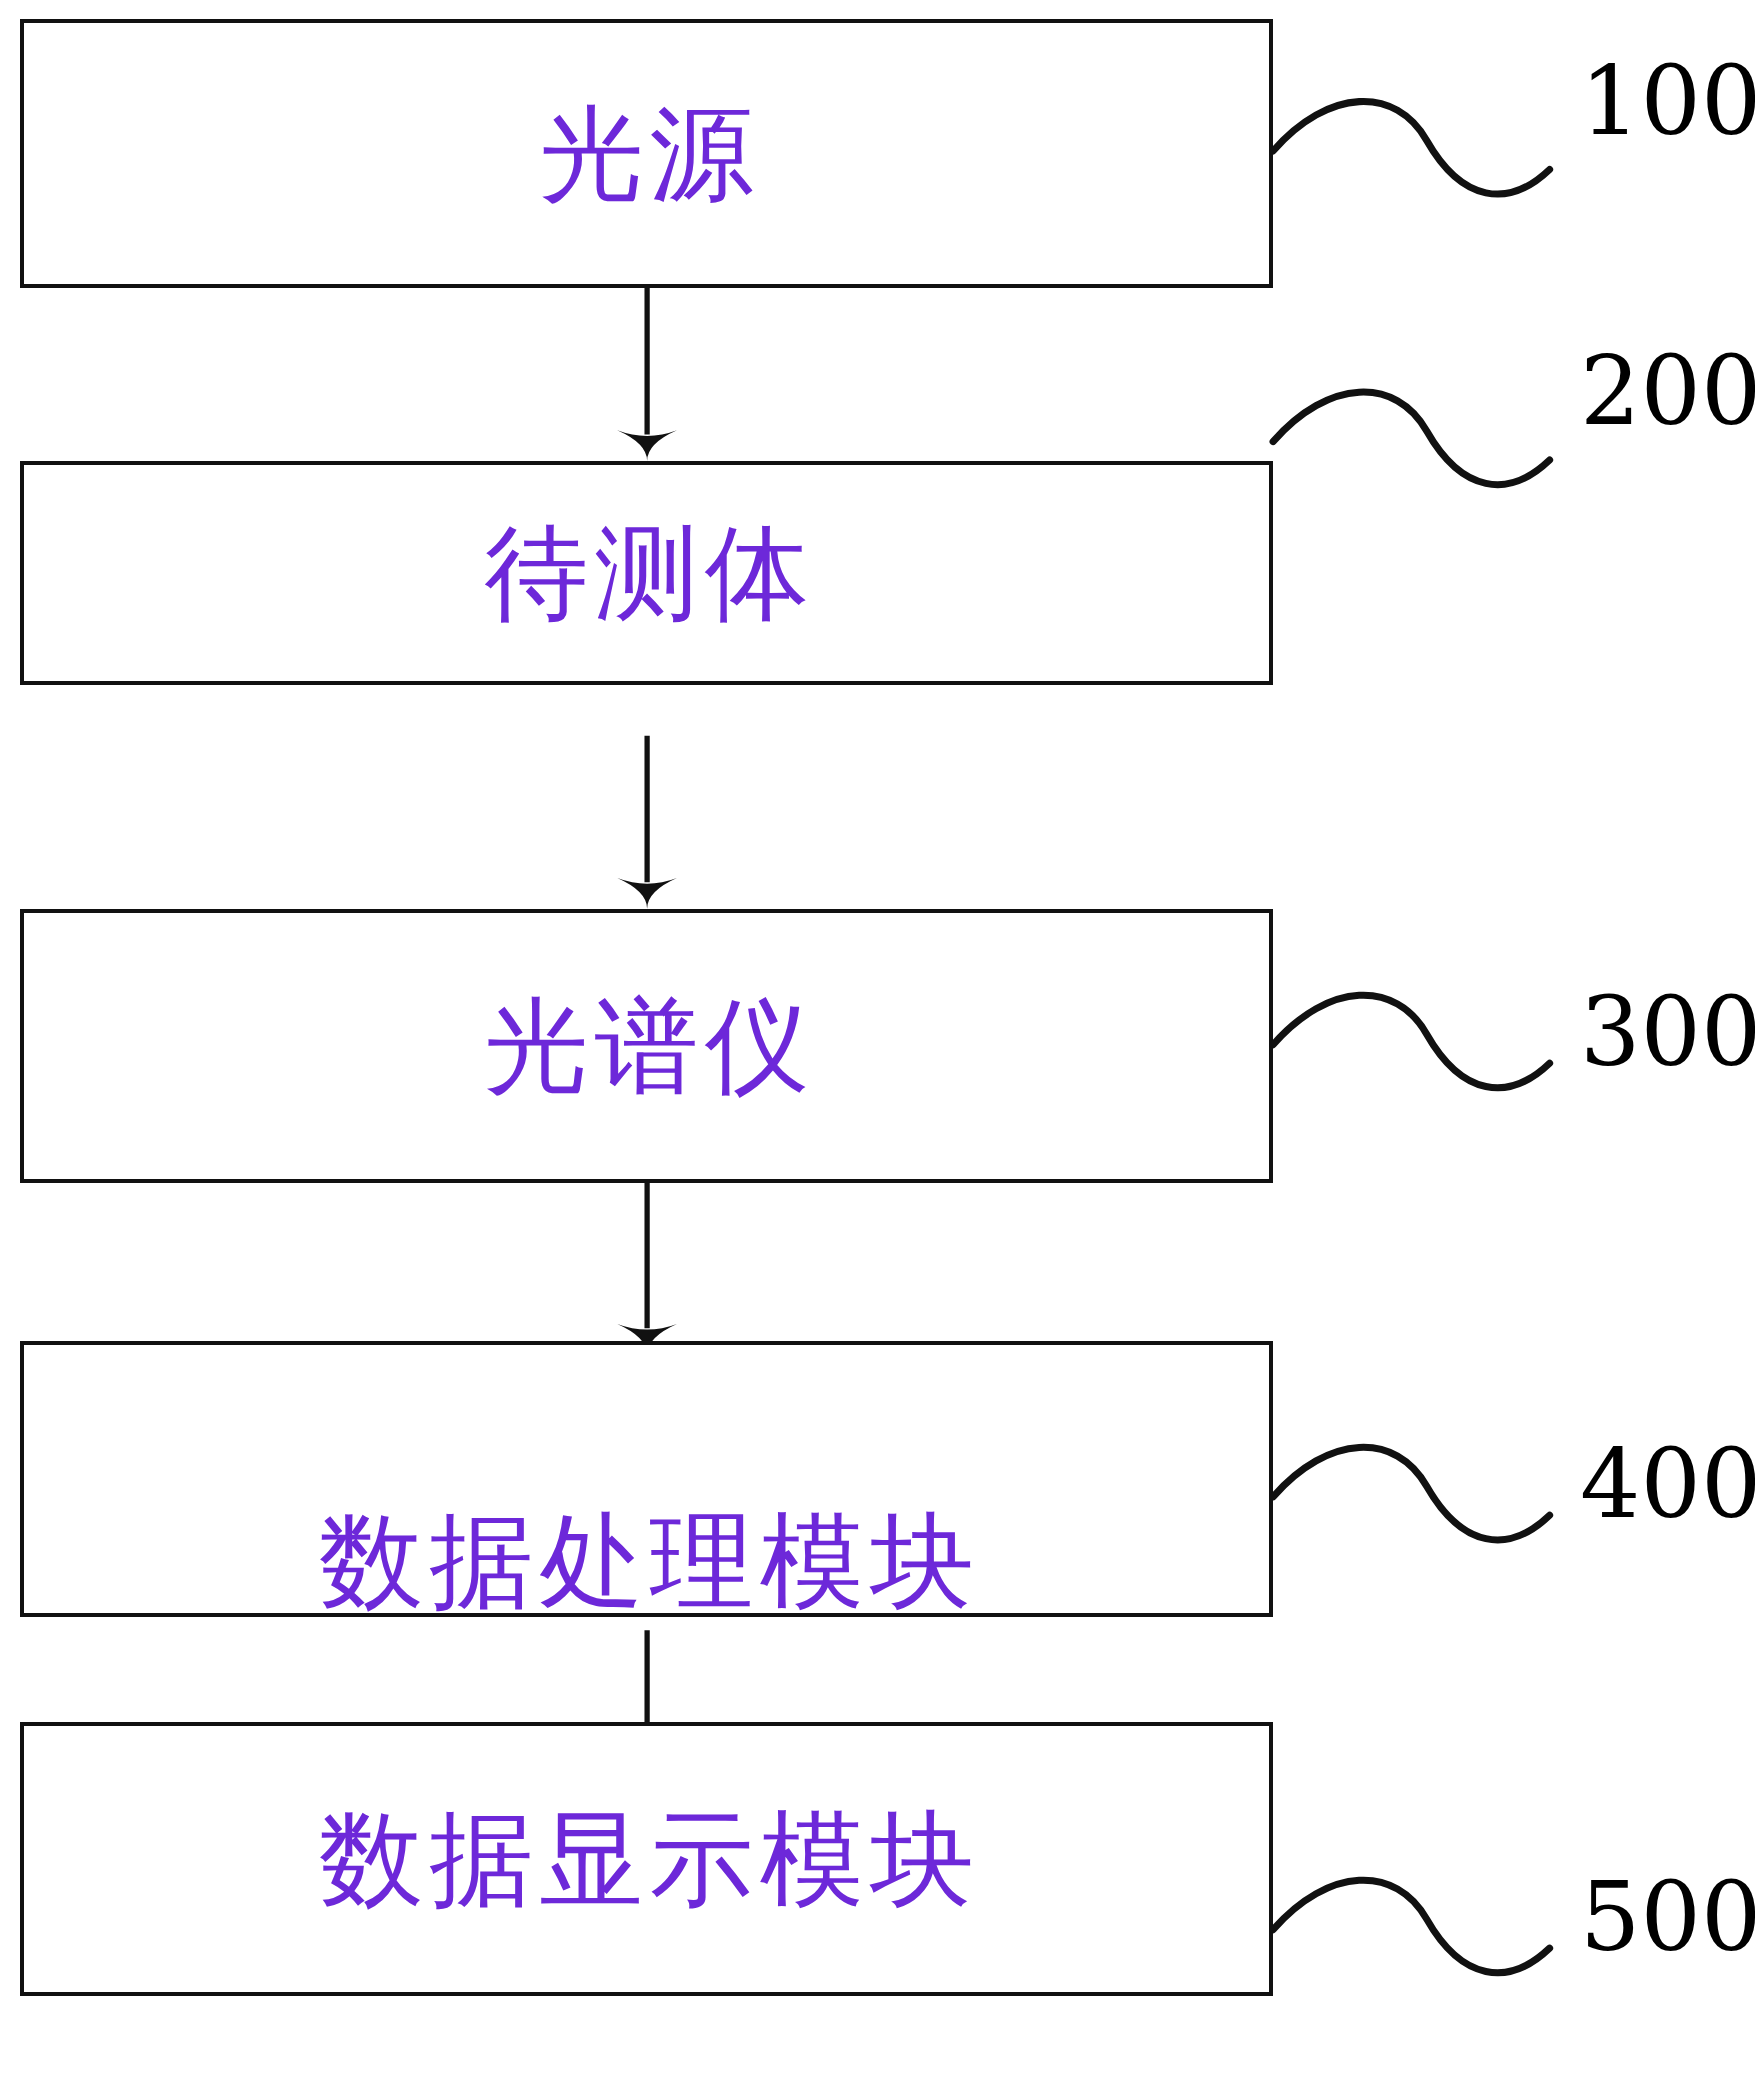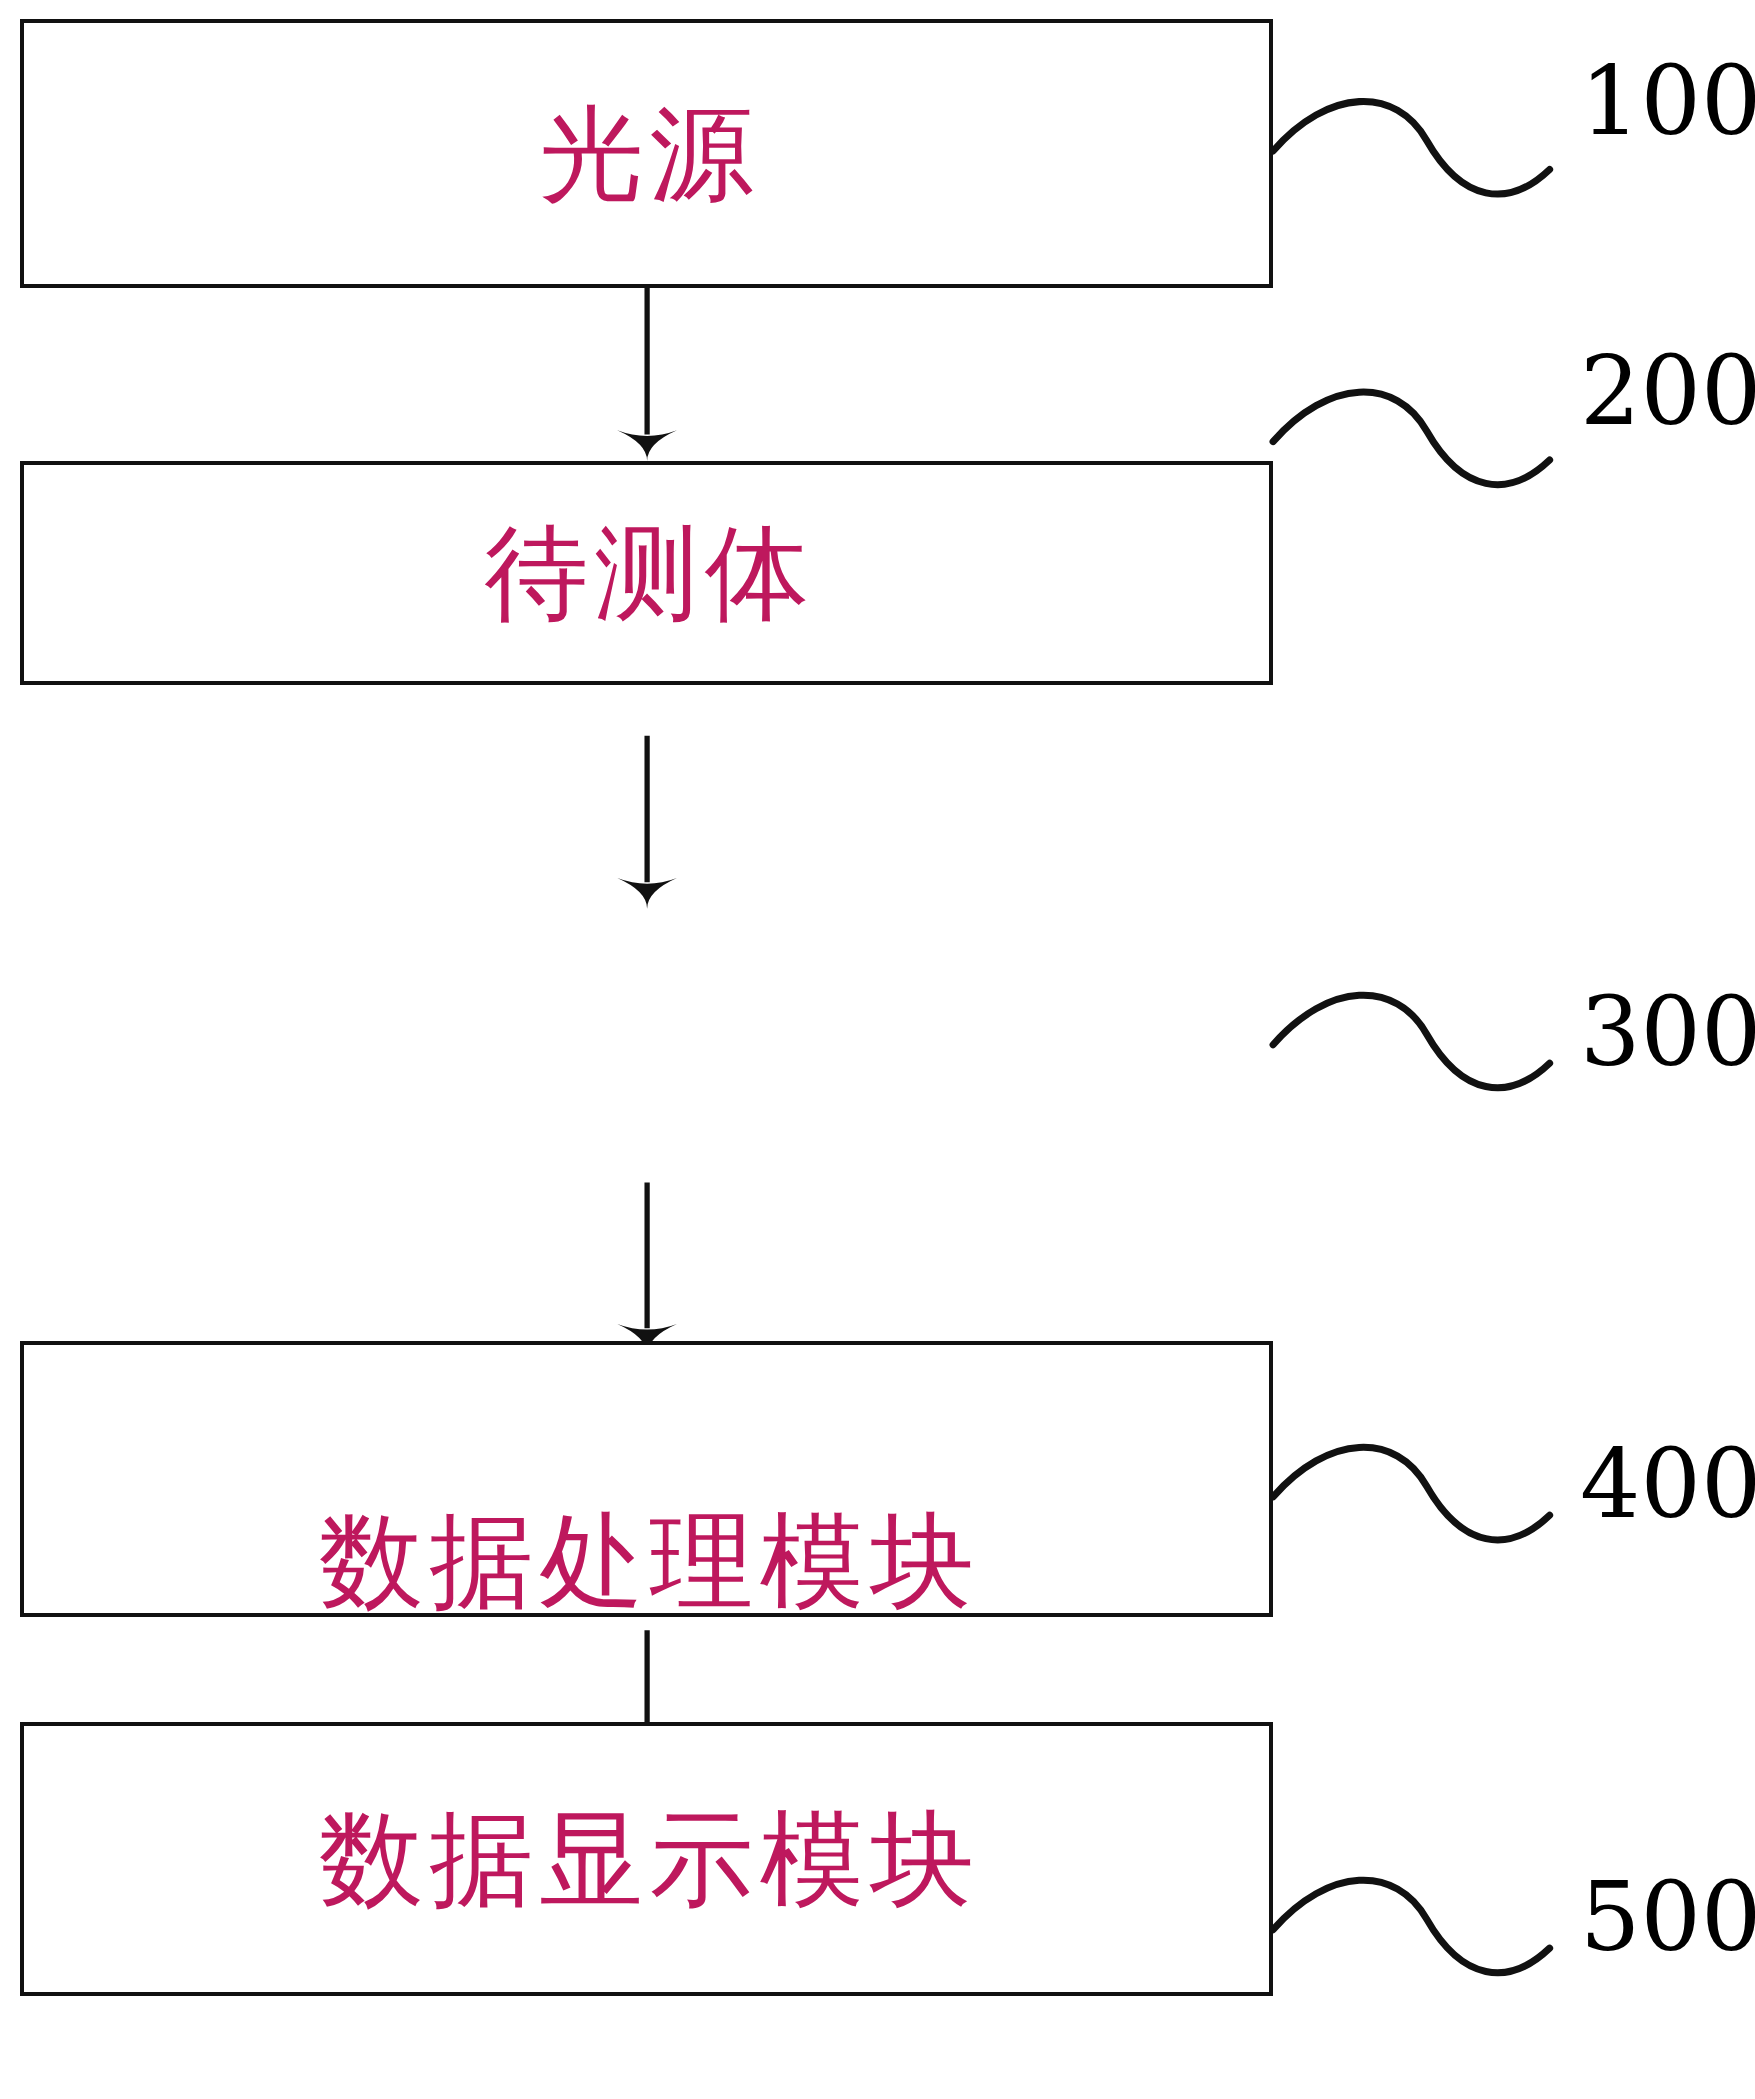--- a/index.html
+++ b/index.html
@@ -27,21 +27,21 @@
     border: 4.4px solid #111111;
     background: #ffffff;
     display: flex;
     align-items: center;
     justify-content: center;
   }
   .node-label {
     font-family: "DejaVu Serif", "Liberation Serif", serif;
     font-size: 104px;
     line-height: 1.0;
-    color: #be185d;
+    color: #6d28d9;
     letter-spacing: 0.06em;
     white-space: nowrap;
     text-indent: 0.06em;
     font-weight: 400;
   }
   #node-0 { top: 19.3px;   height: 269px; }
   #node-1 { top: 461px;  height: 224px; }
   #node-2 { top: 909px; height: 274px; }
   #node-3 { top: 1341px; height: 276px; align-items: flex-end; }
   #node-4 { top: 1722px; height: 274px; }
@@ -100,20 +100,23 @@
       </g>
     </g>
   </svg>
 
   <div class="node" id="node-0">
     <span class="node-label">光源</span>
   </div>
   <div class="node" id="node-1">
     <span class="node-label">待测体</span>
   </div>
+  <div class="node" id="node-2">
+    <span class="node-label">光谱仪</span>
+  </div>
   <div class="node" id="node-3">
     <span class="node-label">数据处理模块</span>
   </div>
   <div class="node" id="node-4">
     <span class="node-label">数据显示模块</span>
   </div>
 
   <svg id="leaders" viewBox="0 0 2000 2392" xmlns="http://www.w3.org/2000/svg">
     <g fill="none" stroke="#111111" stroke-width="8" stroke-linecap="round">
       <path d="M 1450 172 C 1513 100 1590 98 1625 160 C 1665 230 1718 238 1765 193"></path>

